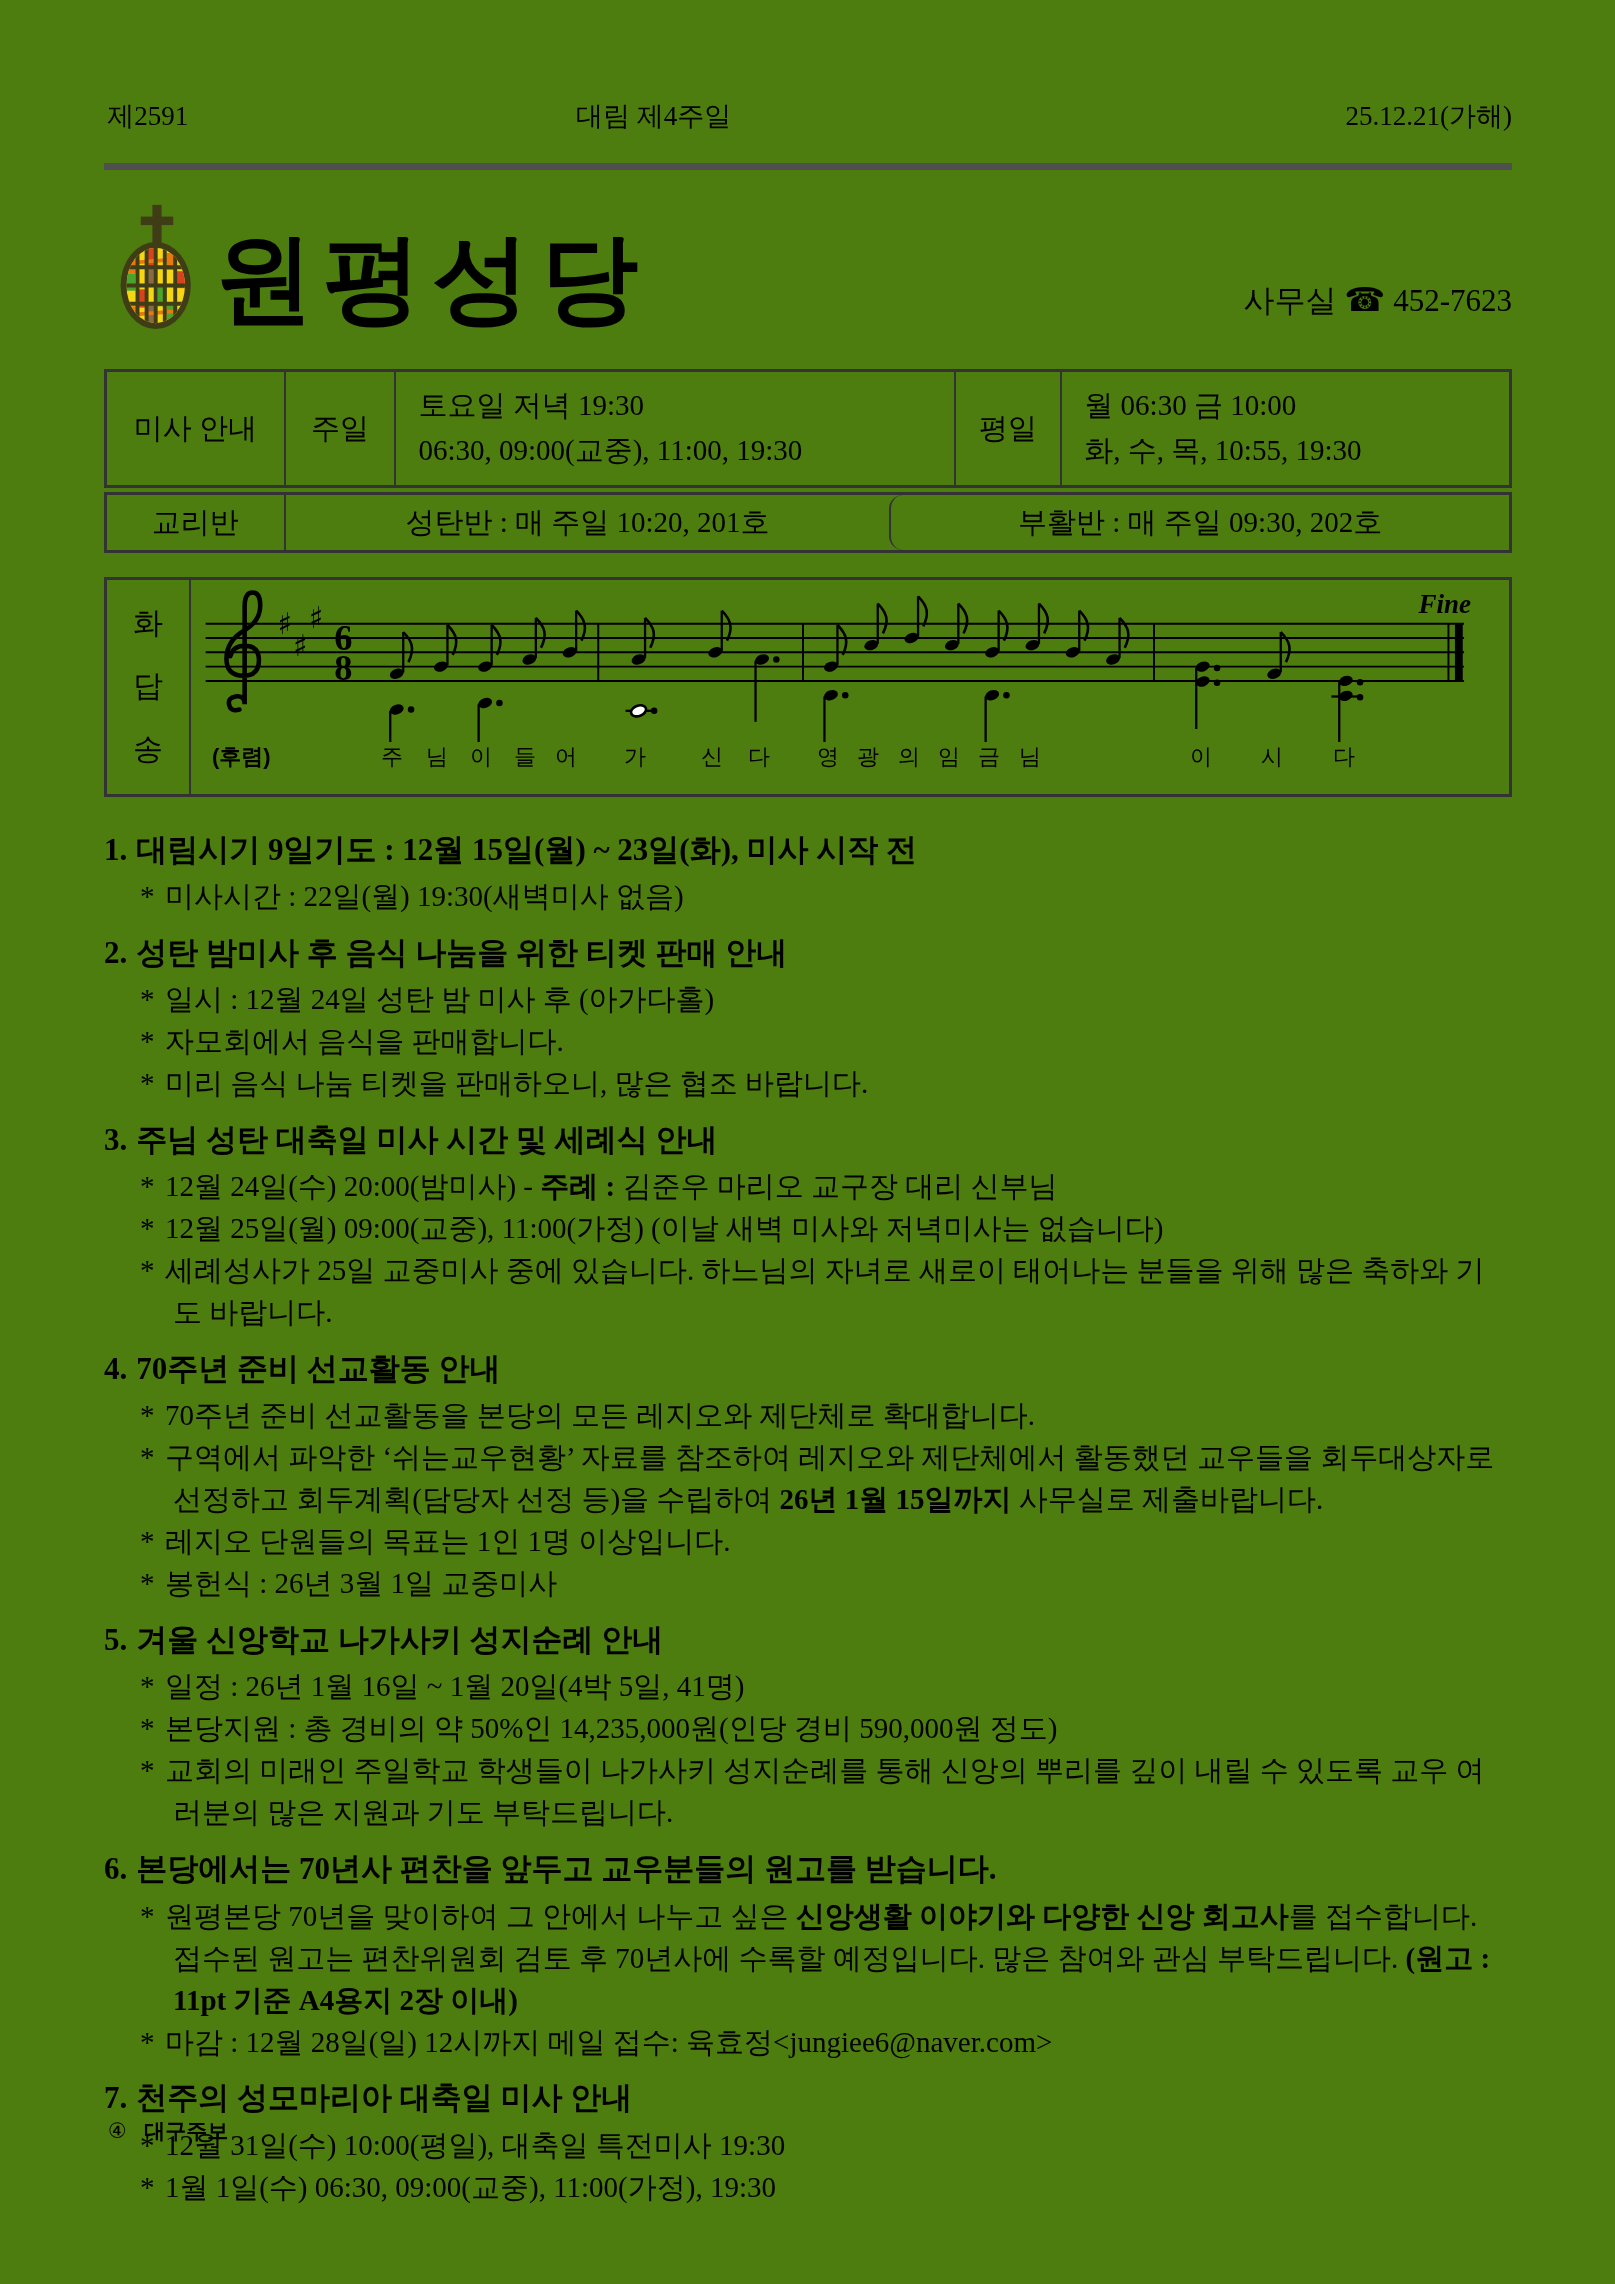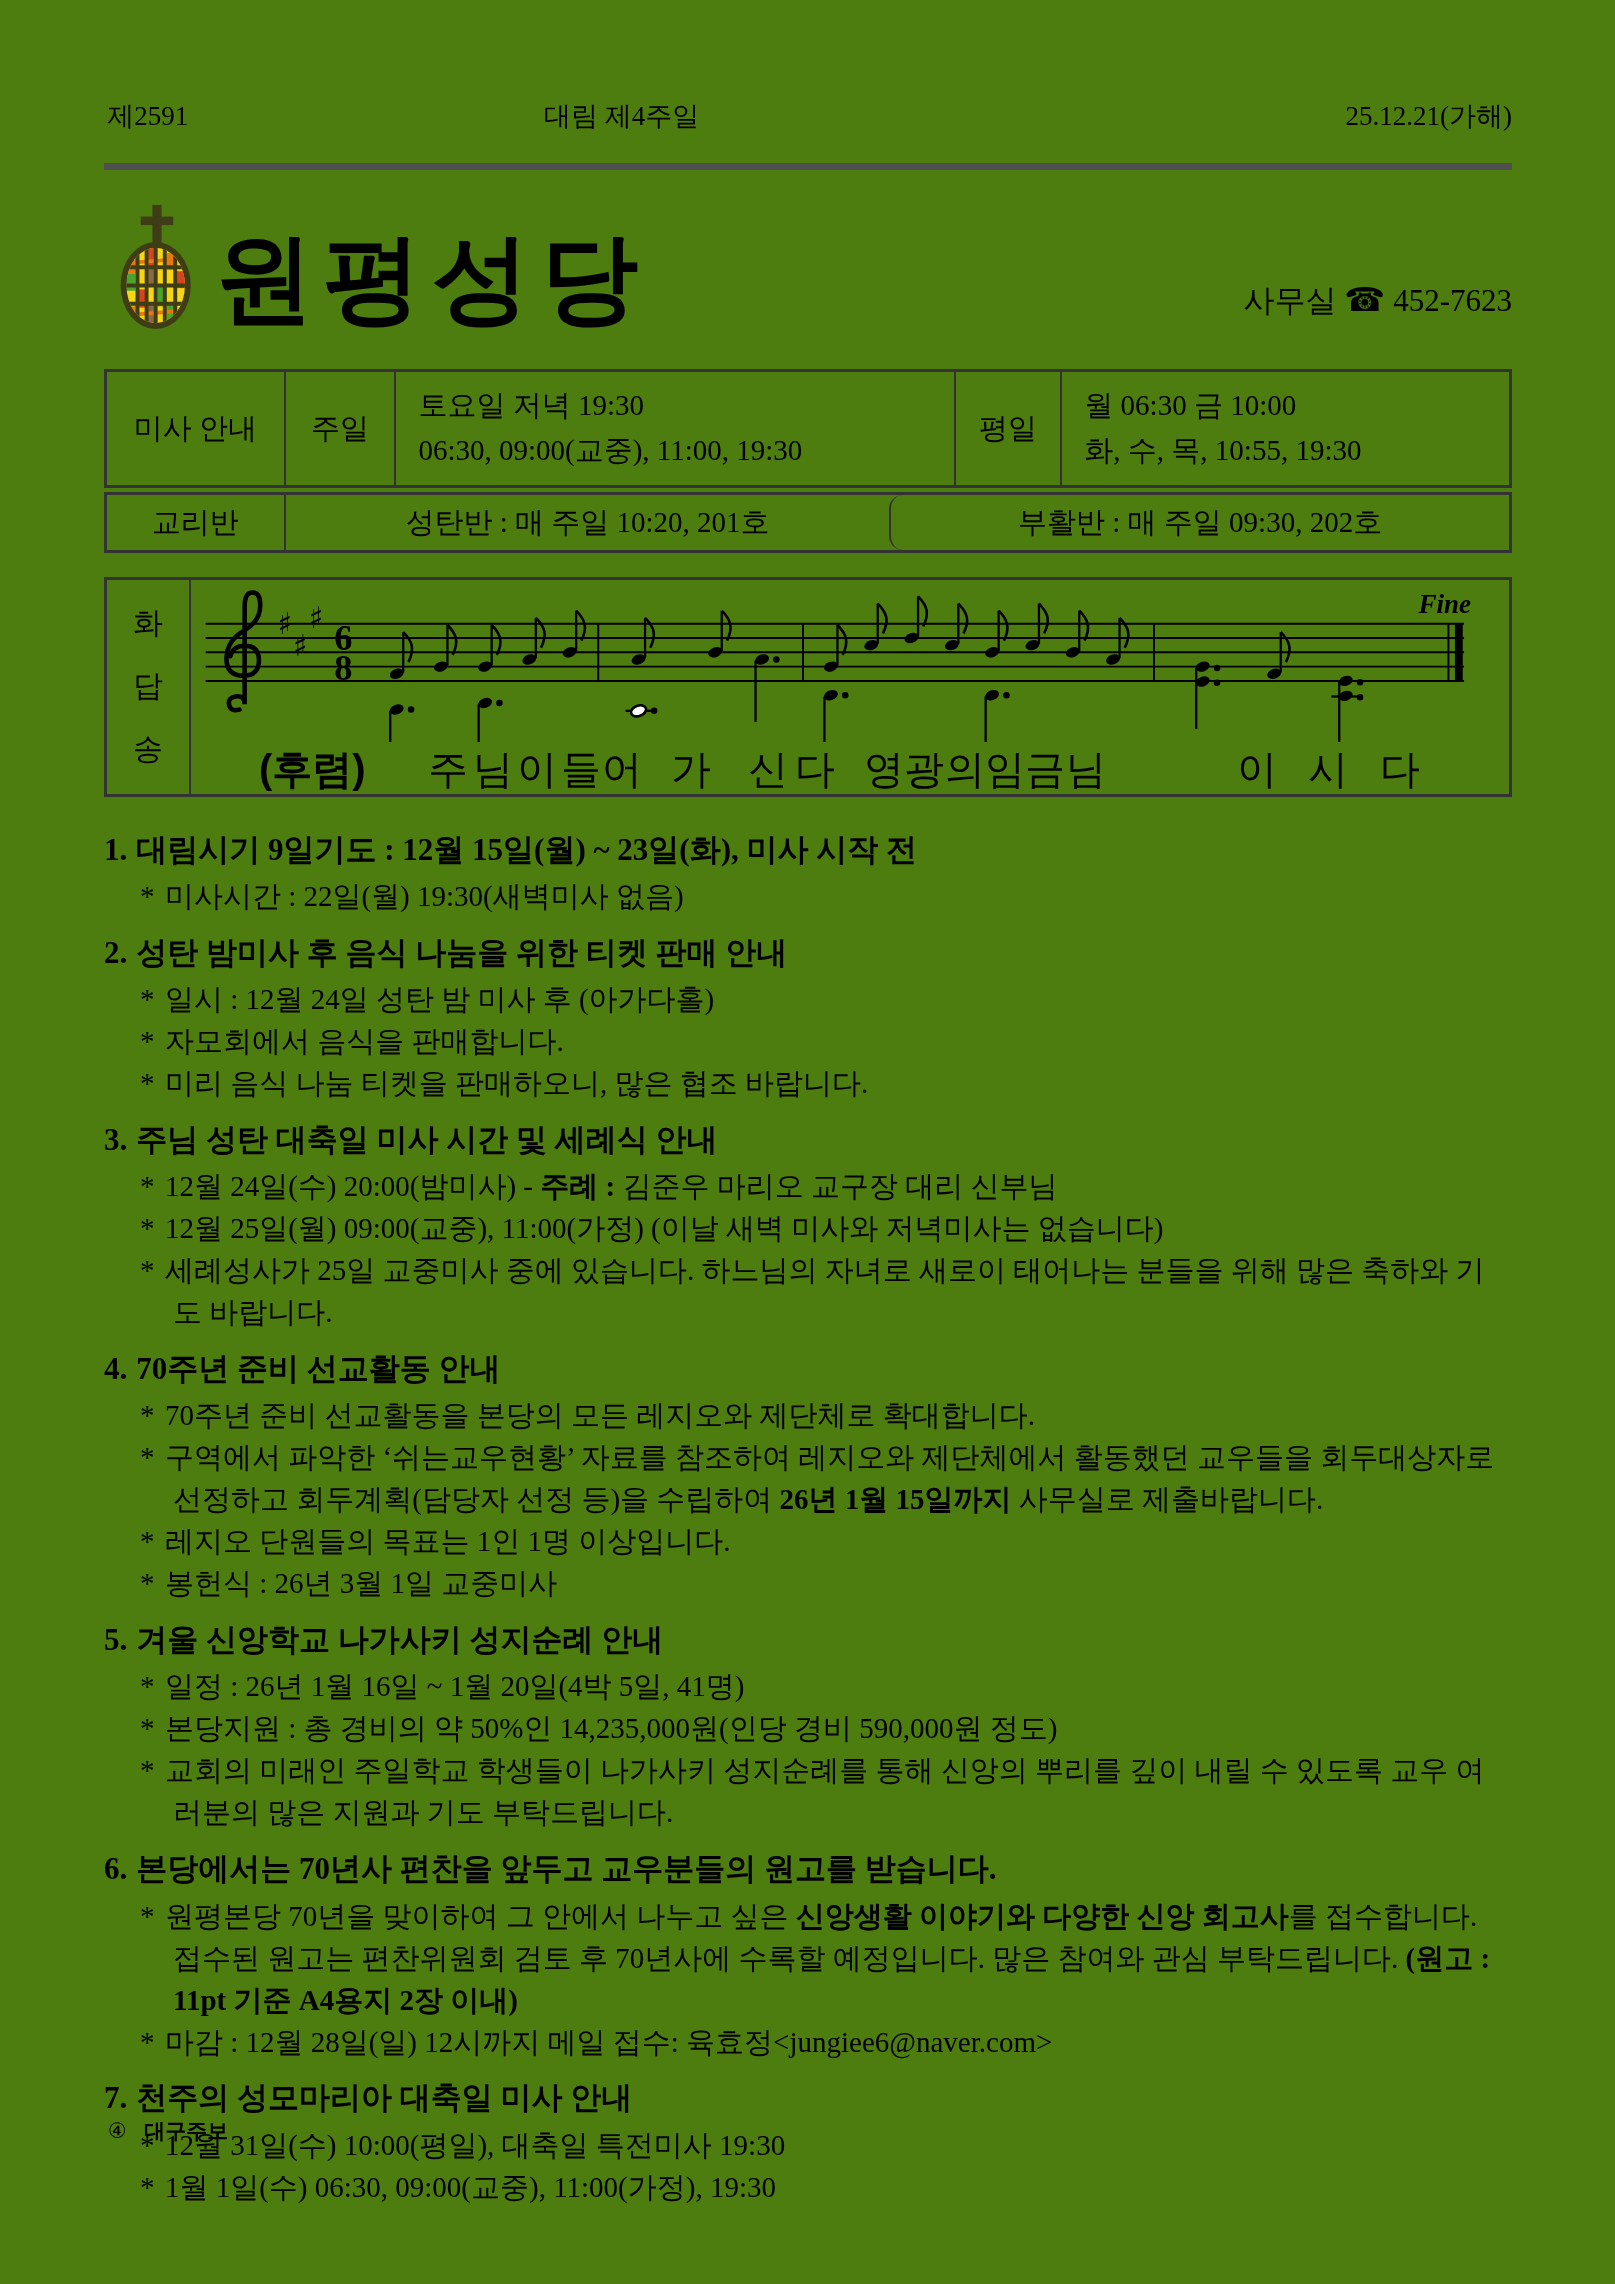--- a/index.html
+++ b/index.html
@@ -3,21 +3,21 @@
 <meta charset="utf-8">
 <style>
   html,body{margin:0;padding:0;background:#fff;}
   .page{position:relative;width:1616px;height:2284px;background:#4d7c0f;color:#000;
         font-family:"Liberation Serif","DejaVu Serif",serif;overflow:hidden;}
   .content{position:absolute;left:104px;right:104px;top:0;}
 
   
   .hdr{position:relative;height:39px;margin-top:98px;font-size:27px;}
   .hdr .issue{position:absolute;left:3.3px;top:0;}
-  .hdr .title{position:absolute;left:440px;top:0;}
+  .hdr .title{position:absolute;left:472px;top:0;}
   .hdr .edition{position:absolute;right:0;top:0;}
   .hdr-rule{height:6.5px;background:#4f4f4f;margin-top:26px;}
 
   
   .masthead{display:flex;align-items:flex-end;margin-top:27px;height:134px;}
   .logo{width:80px;height:130px;flex:0 0 auto;margin-left:13px;}
   .church-name{font-family:"Liberation Sans","DejaVu Sans",sans-serif;font-weight:900;
                font-size:98px;line-height:1;letter-spacing:10.4px;margin-left:18px;margin-bottom:3.9px;}
   .phone{margin-left:auto;font-size:31px;margin-bottom:9px;white-space:nowrap;}
   .phone .tel-icon{font-family:"DejaVu Sans",sans-serif;font-size:33px;}
@@ -40,21 +40,21 @@
   .w-r2a{width:43.2%;}
   .w-r2b{width:44.2%;border-radius:14px;}
 
   
   .music-box{margin-top:23.5px;border:3.3px solid #333;height:220px;display:flex;box-sizing:border-box;}
   .music-label{width:82px;border-right:2px solid #333;display:flex;flex-direction:column;
                align-items:center;justify-content:space-around;font-size:30px;padding:13px 0;}
   .score{position:relative;flex:1;}
   .score svg.staff{position:absolute;left:9px;top:6.5px;}
   .fine{position:absolute;right:38px;top:9px;font-size:27px;font-style:italic;font-weight:bold;}
-  .lyrics{position:absolute;left:0;top:162px;width:100%;height:39px;font-size:40px;margin-left:47px;}
+  .lyrics{position:absolute;left:0;top:162px;width:100%;height:39px;font-size:22px;}
   .lyrics .refrain{position:absolute;left:21px;font-family:"Liberation Sans","DejaVu Sans",sans-serif;
                    font-weight:bold;}
   .lyrics .syl{position:absolute;}
 
   
   .announcements{margin-top:33px;}
   .item{margin-bottom:15.6px;}
   .item-title{font-size:31px;font-weight:bold;line-height:39px;margin-bottom:6.5px;}
   .item-title .num{margin-right:9px;}
   .bullet{margin-left:36px;padding-left:33px;text-indent:-33px;font-size:29px;line-height:42px;}

